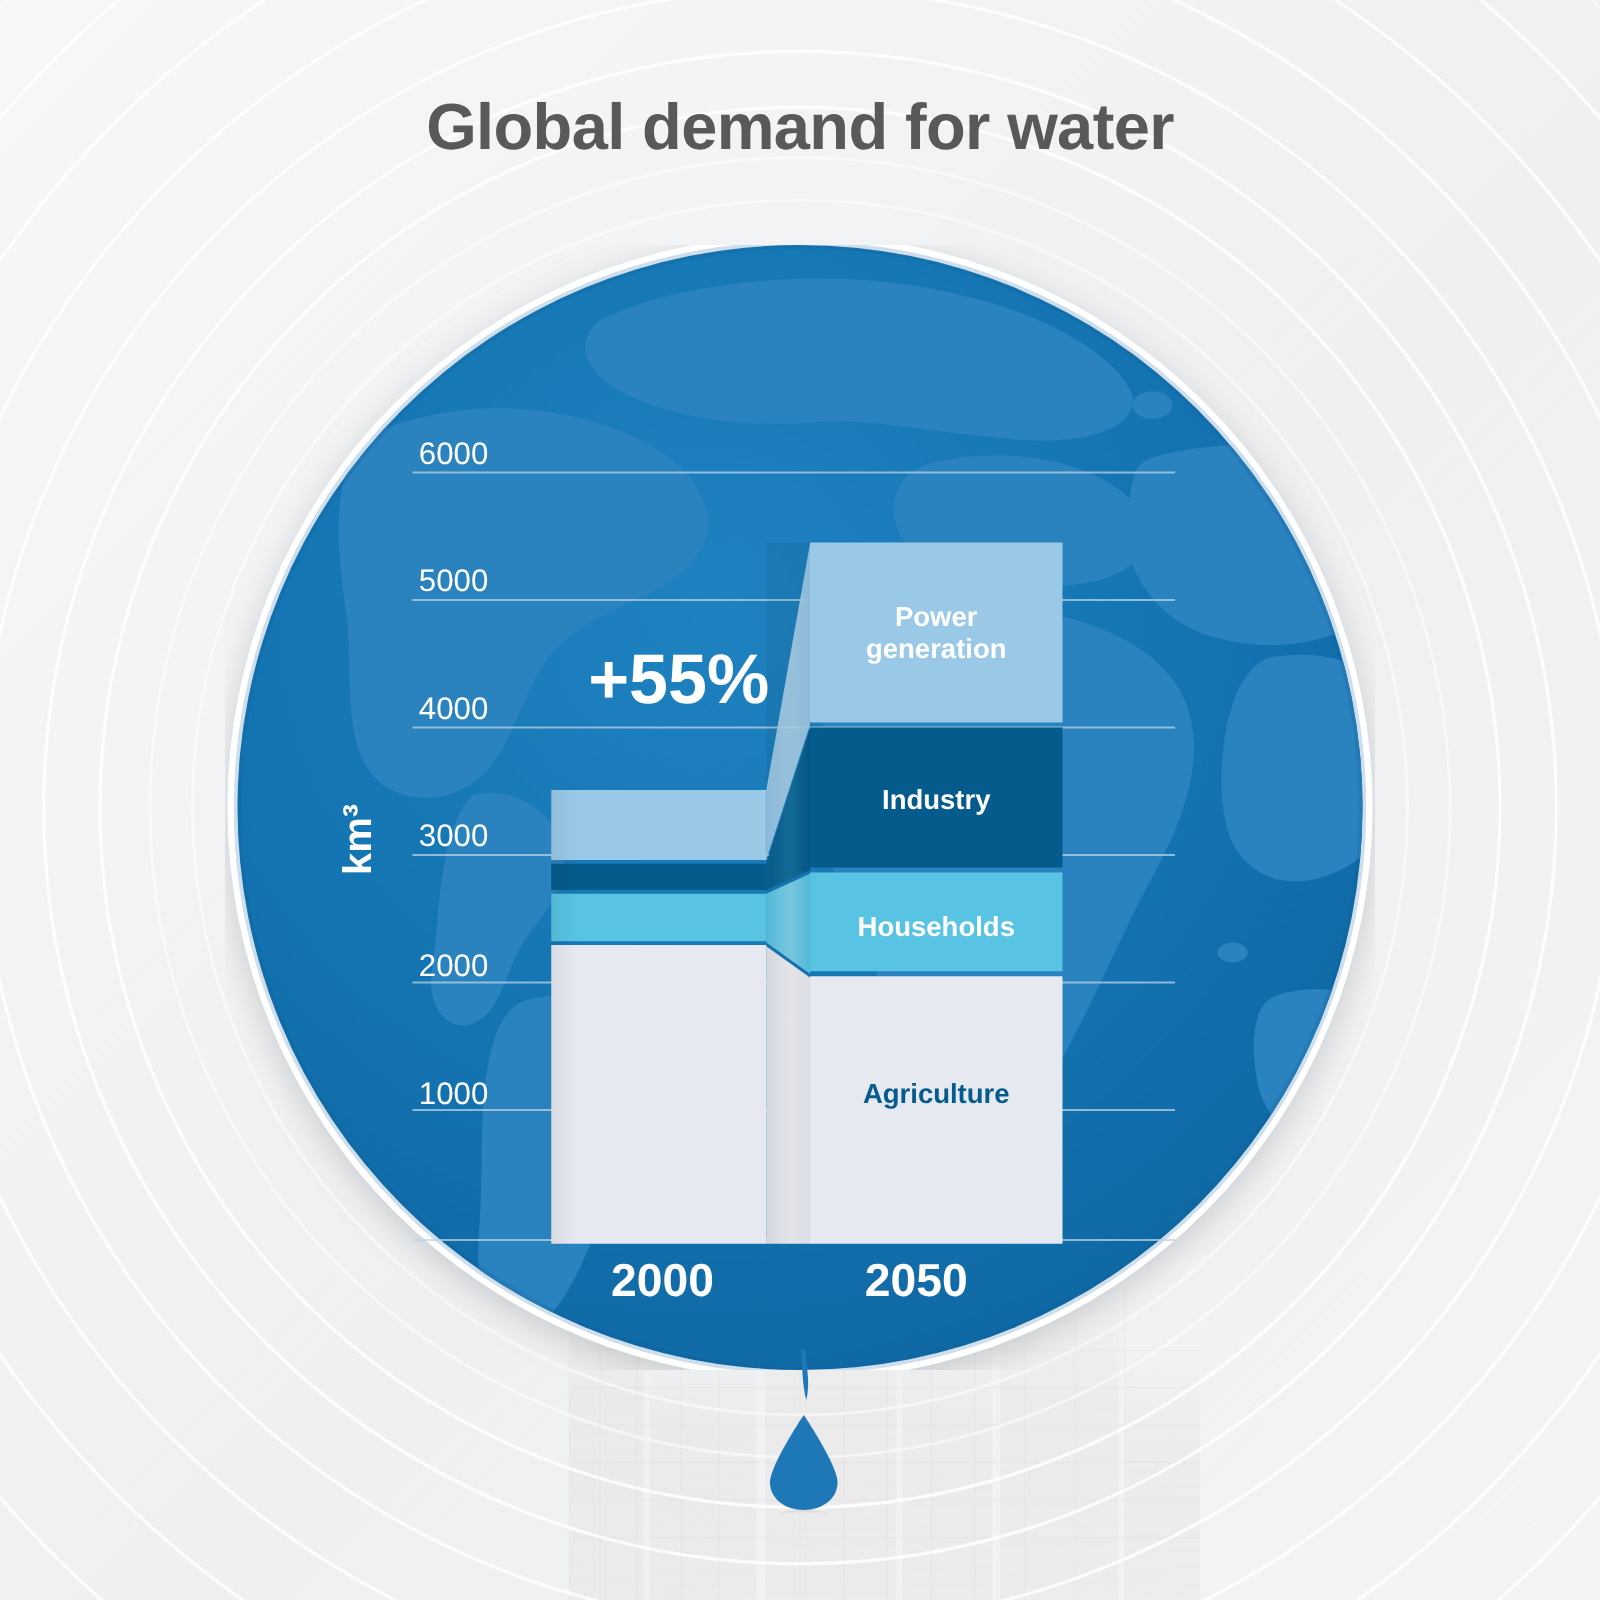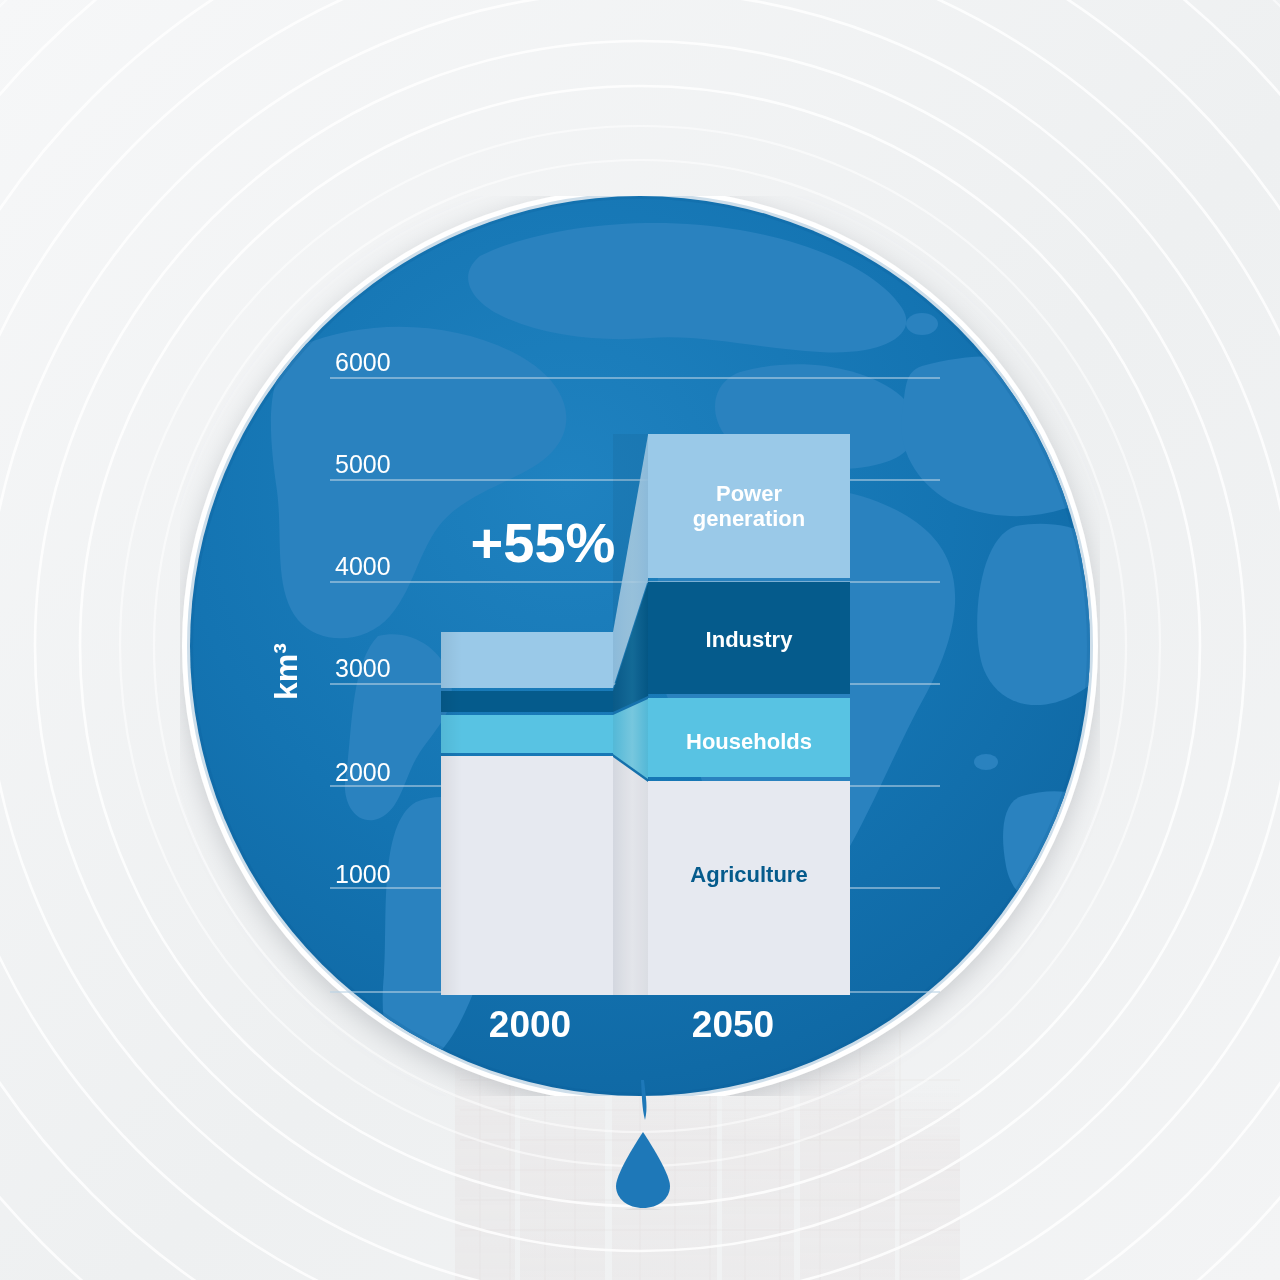--- a/index.html
+++ b/index.html
@@ -138,20 +138,21 @@
       <circle cx="640" cy="646" r="775"></circle>
       <circle cx="640" cy="646" r="845"></circle>
     </g>
     <g fill="none" stroke="#ffffff" stroke-width="2.2" opacity="0.55">
       <circle cx="640" cy="646" r="520"></circle>
       <circle cx="640" cy="646" r="486"></circle>
       <circle cx="640" cy="646" r="905"></circle>
     </g>
   </svg>
 
+  <div id="page-title">Global demand for water</div>
 
   <div id="globe-wrap">
     <svg id="globe-svg" viewBox="0 0 920 900" xmlns="http://www.w3.org/2000/svg" aria-hidden="true">
       <defs>
         <radialGradient id="oceanGrad" cx="42%" cy="32%" r="78%">
           <stop offset="0%" stop-color="#1f82c0"></stop>
           <stop offset="55%" stop-color="#1474b2"></stop>
           <stop offset="100%" stop-color="#0e65a0"></stop>
         </radialGradient>
         <clipPath id="globeClip">

